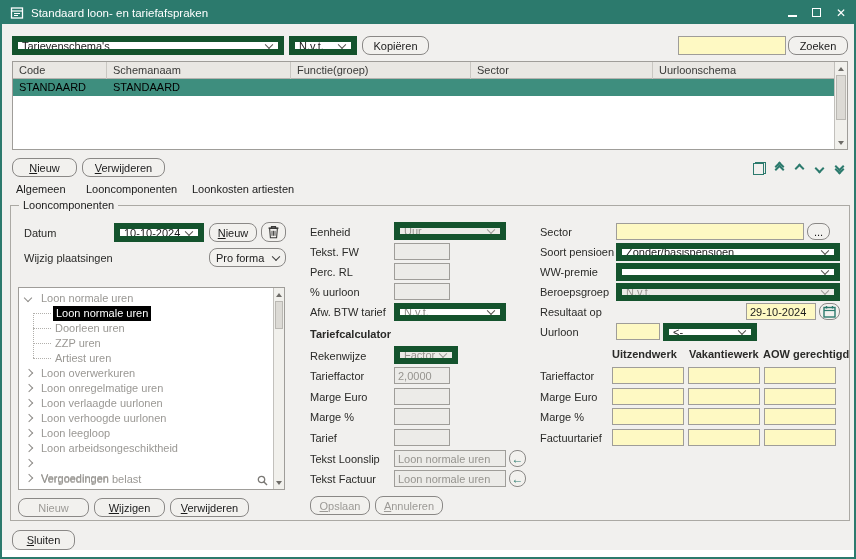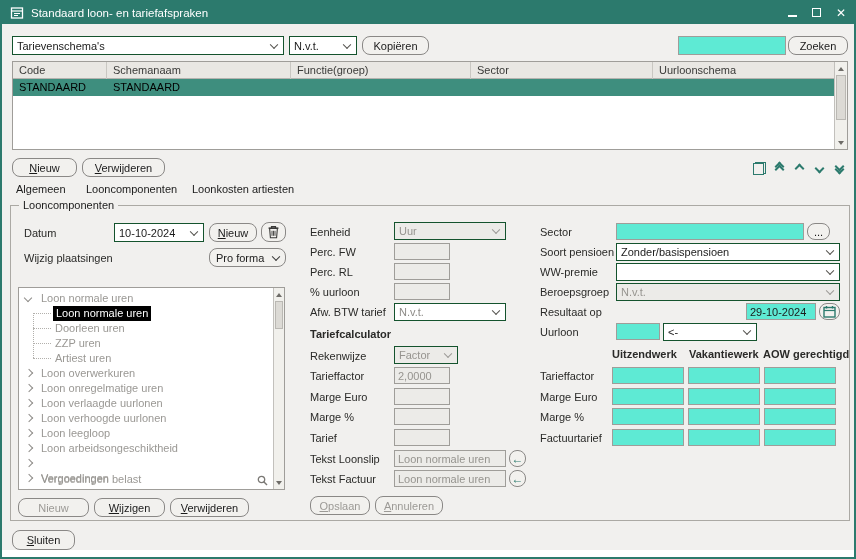--- a/index.html
+++ b/index.html
@@ -18,26 +18,26 @@
   .glyph-close { color:#fff; font-size:12px; line-height:1; }
 
   .lbl { position:absolute; white-space:nowrap; color:#2a2a28; }
   .lbl.b { font-weight:bold; }
 
   .btn { position:absolute; background:#f2f1ee; border:1px solid #8a8886; border-radius:8px; display:flex; align-items:center; justify-content:center; font-size:11px; color:#1b1b1b; }
   .btn.dis { color:#9c9a96; }
   .mn { display:inline-block; }
   .mn::first-letter { text-decoration:underline; }
 
-  .combo { position:absolute; background:#fff; border:1px solid #14532d; display:flex; align-items:center; padding:0 16px 0 4px; overflow:hidden; white-space:nowrap; }
+  .combo { position:absolute; background:#fff; border:6px solid #14532d; display:flex; align-items:center; padding:0 16px 0 4px; overflow:hidden; white-space:nowrap; }
   .combo.dis { background:#ecebe8; color:#96948f; }
   .combo.graytext { color:#8d8b87; }
   .chev { position:absolute; right:6px; top:50%; width:6px; height:6px; border-right:1.3px solid #55534f; border-bottom:1.3px solid #55534f; transform:translateY(-70%) rotate(45deg); }
 
-  input.field { position:absolute; border:1px solid #9f9d99; background:#5eead4; font:11px "Liberation Sans","DejaVu Sans",sans-serif; padding:0 3px; color:#1b1b1b; }
+  input.field { position:absolute; border:1px solid #9f9d99; background:#fef9c3; font:11px "Liberation Sans","DejaVu Sans",sans-serif; padding:0 3px; color:#1b1b1b; }
   input.field.dis { background:#ecebe8; color:#96948f; }
 
   
   .table { position:absolute; left:10px; top:59px; width:836px; height:89px; border:1px solid #9f9d99; background:#fff; }
   .thead { position:absolute; top:0; left:0; right:13px; height:17px; background:#e9e7e3; border-bottom:1px solid #b5b3af; }
   .th { position:absolute; top:0; height:17px; line-height:17px; padding-left:6px; border-right:1px solid #c9c7c2; color:#3a3a38; overflow:hidden; }
   .trow { position:absolute; top:17px; left:0; right:13px; height:17px; background:#3e8e7e; }
   .td { position:absolute; top:0; height:17px; line-height:17px; padding-left:6px; color:#000; }
   .vscroll { position:absolute; top:0; right:0; bottom:0; width:13px; background:#f1f0ec; border-left:1px solid #c2c0bc; }
   .sb-btn { position:absolute; left:0; width:12px; height:13px; display:flex; align-items:center; justify-content:center; }
@@ -279,21 +279,21 @@
   <div class="btn" style="left:168px; top:496px; width:79px; height:19px;">
     <span class="mn">Verwijderen</span>
   </div>
 
   <span class="lbl" style="left:308px; top:224px;">Eenheid</span>
   <div class="combo dis" style="left:392px; top:220px; width:112px; height:18px;">
     <span>Uur</span>
     <span class="chev" style="border-color:#9c9a96;"></span>
   </div>
 
-  <span class="lbl" style="left:308px; top:244px;">Perc. FW</span>
+  <span class="lbl" style="left:308px; top:244px;">Tekst. FW</span>
   <input class="field dis" style="left: 392px; top: 241px; width: 56px; height: 17px;" value="">
 
   <span class="lbl" style="left:308px; top:264px;">Perc. RL</span>
   <input class="field dis" style="left: 392px; top: 261px; width: 56px; height: 17px;" value="">
 
   <span class="lbl" style="left:308px; top:284px;">% uurloon</span>
   <input class="field dis" style="left: 392px; top: 281px; width: 56px; height: 17px;" value="">
 
   <span class="lbl" style="left:308px; top:304px;">Afw. BTW tarief</span>
   <div class="combo graytext" style="left:392px; top:301px; width:112px; height:18px;">

